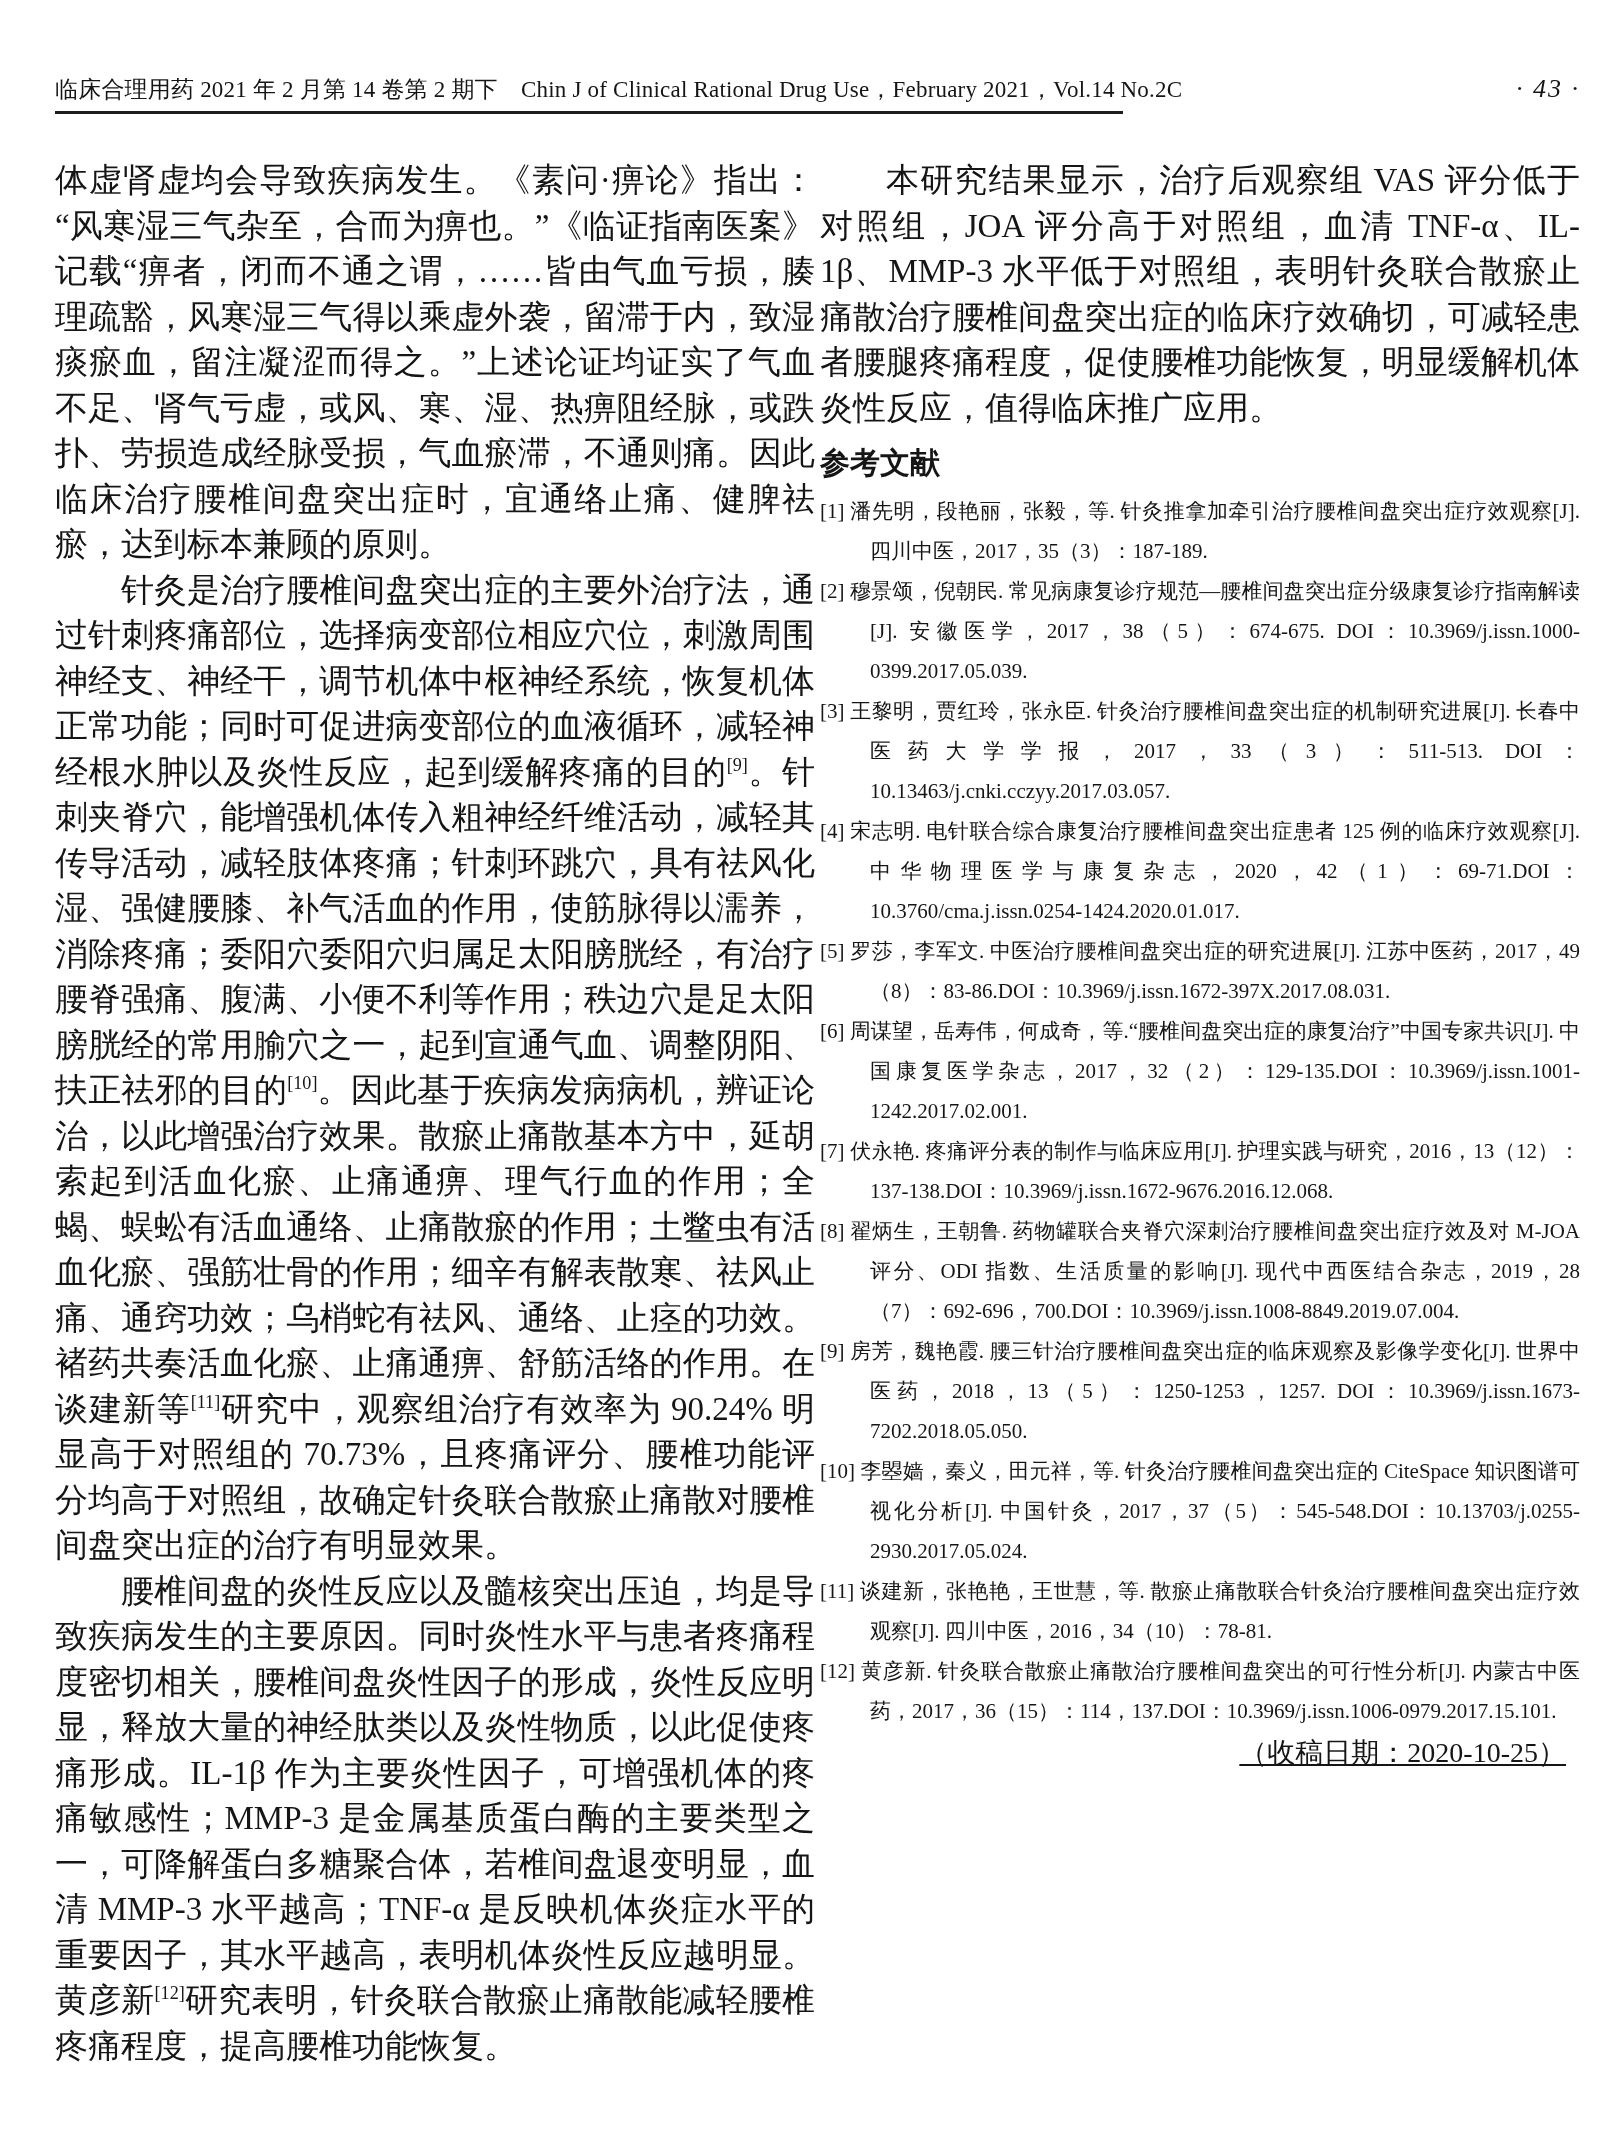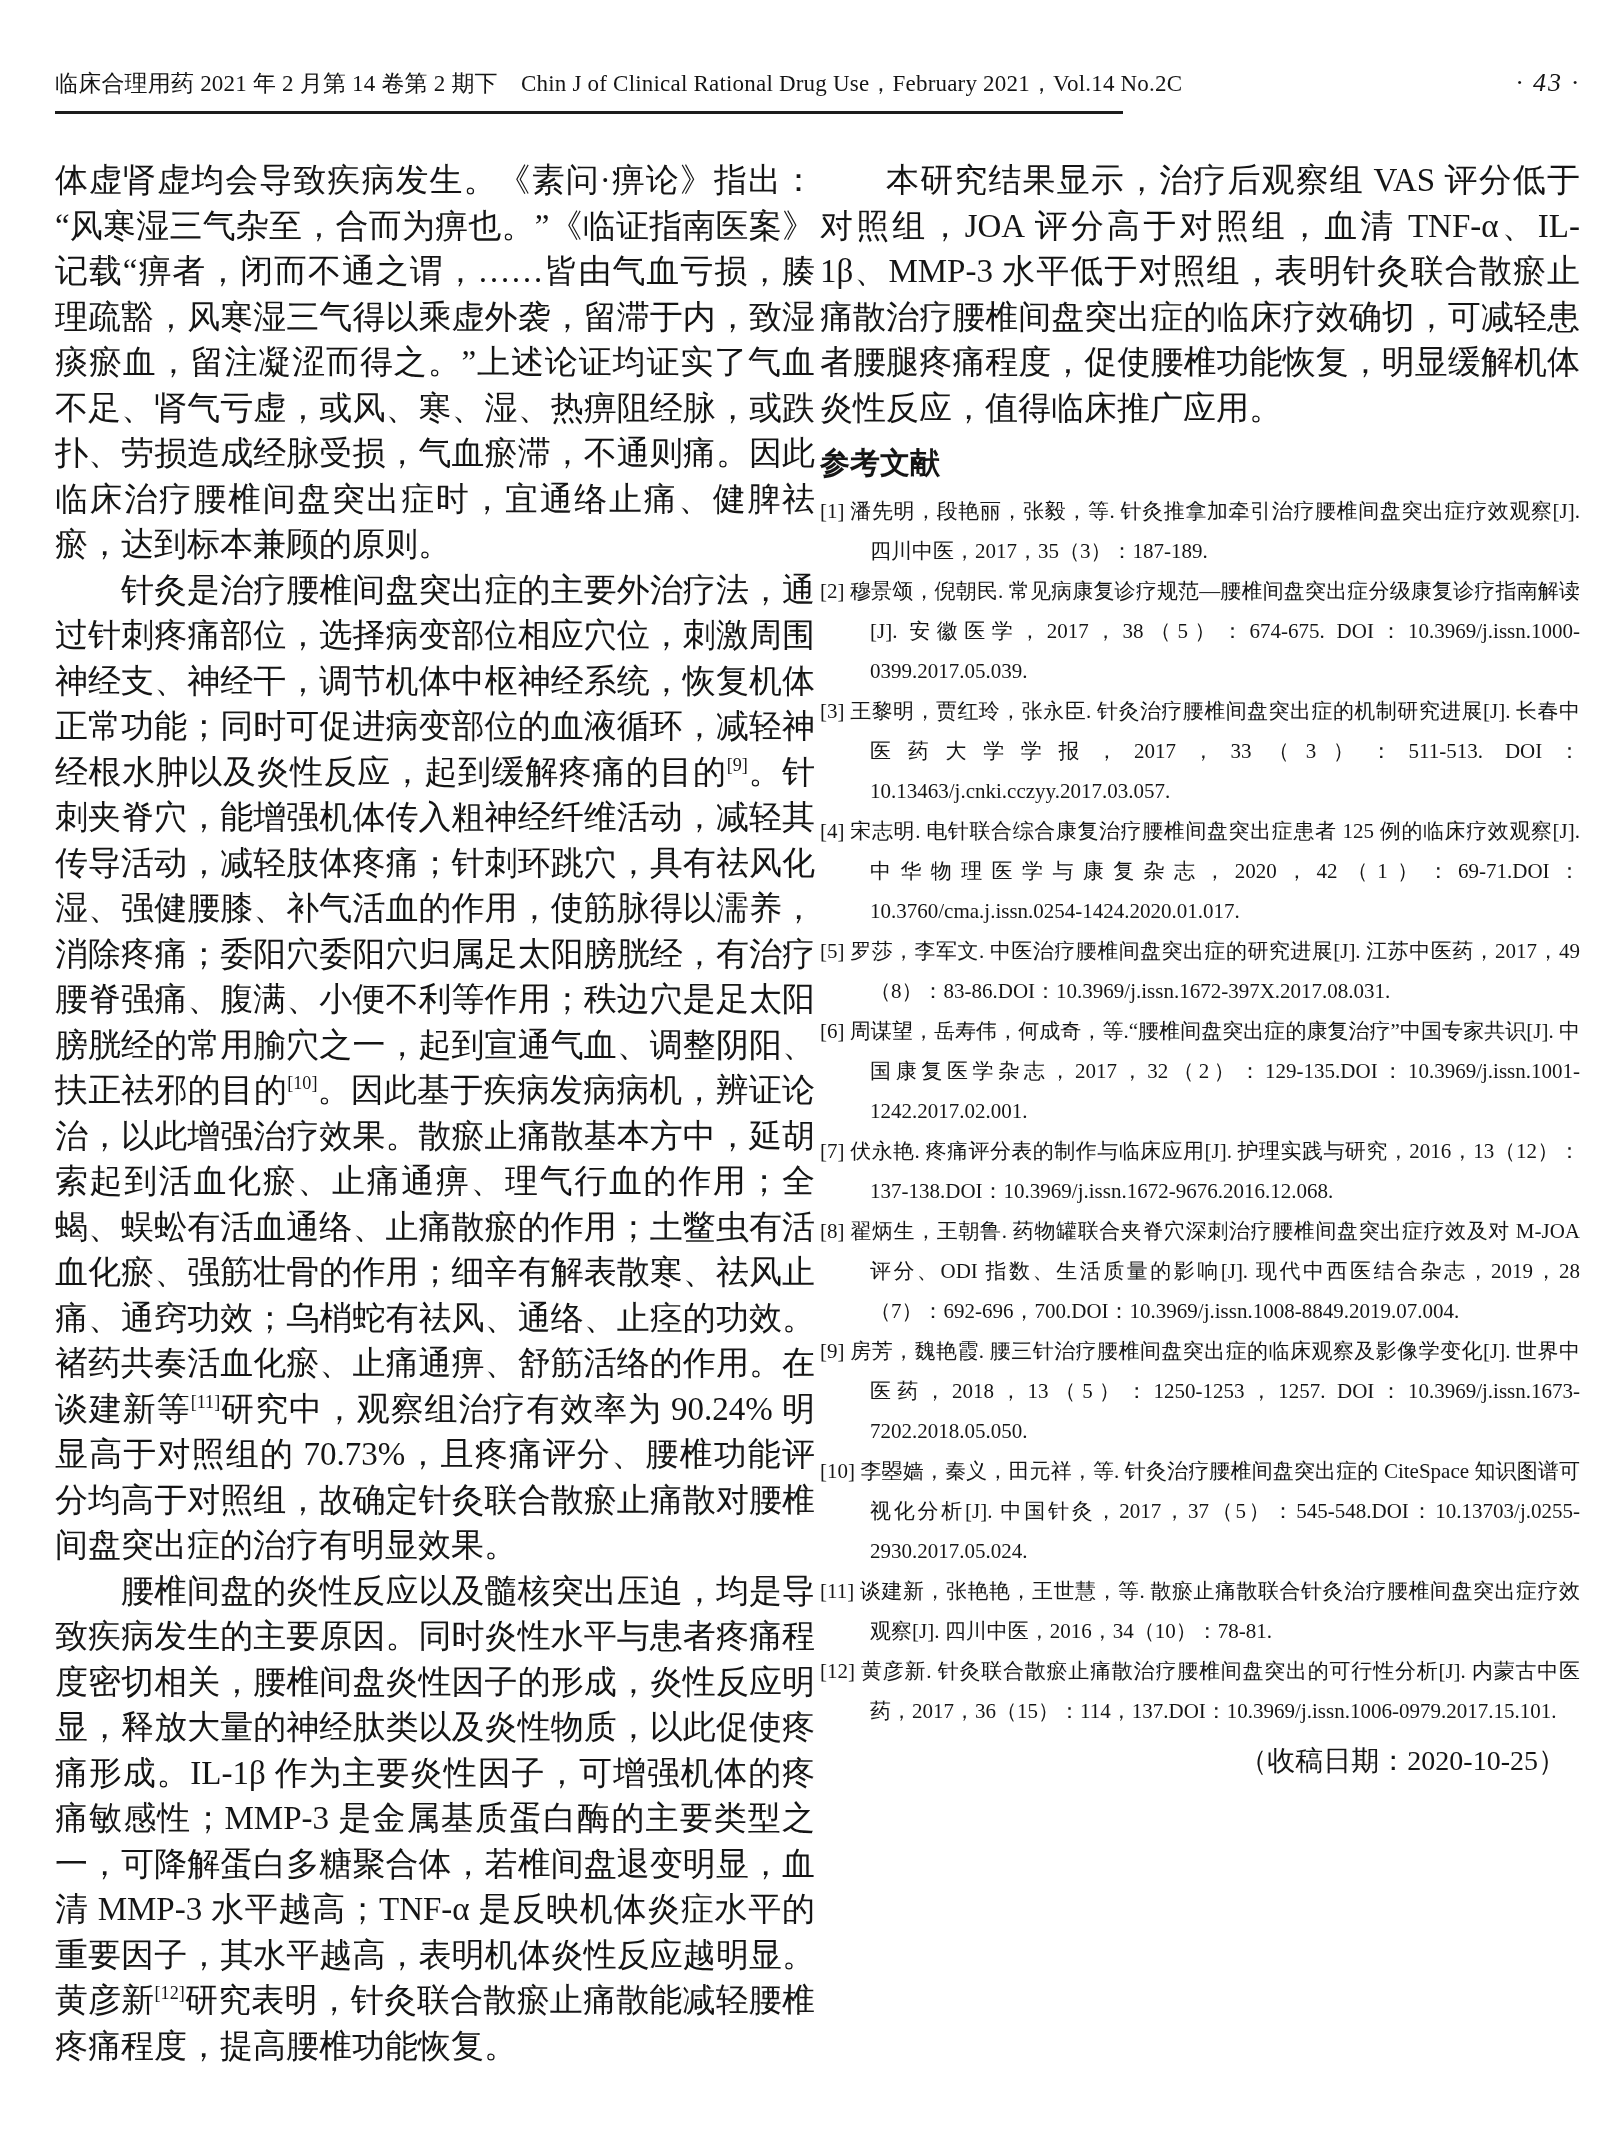--- a/index.html
+++ b/index.html
@@ -6,21 +6,21 @@
   .page{
     position:relative;
     width:1623px;height:2135px;
     background:#ffffff;
     margin:0 auto;
     overflow:hidden;
     font-family:"Liberation Serif","DejaVu Serif",serif;
     color:#151515;
   }
   .page-header{
-    position:absolute;left:55px;top:68px;width:1525px;
+    position:absolute;left:55px;top:74px;width:1525px;
     display:flex;justify-content:space-between;align-items:baseline;
     font-size:23px;letter-spacing:.2px;white-space:nowrap;
   }
   .header-rule{
     position:absolute;left:55px;top:111px;width:1068px;height:3px;background:#1c1c1c;
   }
   .page-number{font-size:26px;letter-spacing:2px;font-style:italic;}
   .columns{
     position:absolute;left:55px;top:158px;width:1525px;
     display:flex;justify-content:space-between;
@@ -44,21 +44,21 @@
     font-size:21px;line-height:40px;
   }
   .ref-item{
     text-align:justify;
     padding-left:50px;text-indent:-50px;
   }
   .received{
     font-size:28px;line-height:44px;
     text-align:right;
     padding-right:14px;
-    margin-top:8px;
+    text-decoration:underline;
   }
 </style>
 </head>
 <body>
 
 <div class="page">
 
   <div class="page-header">
     <span class="header-left">临床合理用药 2021 年 2 月第 14 卷第 2 期下　Chin J of Clinical Rational Drug Use，February 2021，Vol.14 No.2C</span>
     <span class="page-number">· 43 ·</span>

